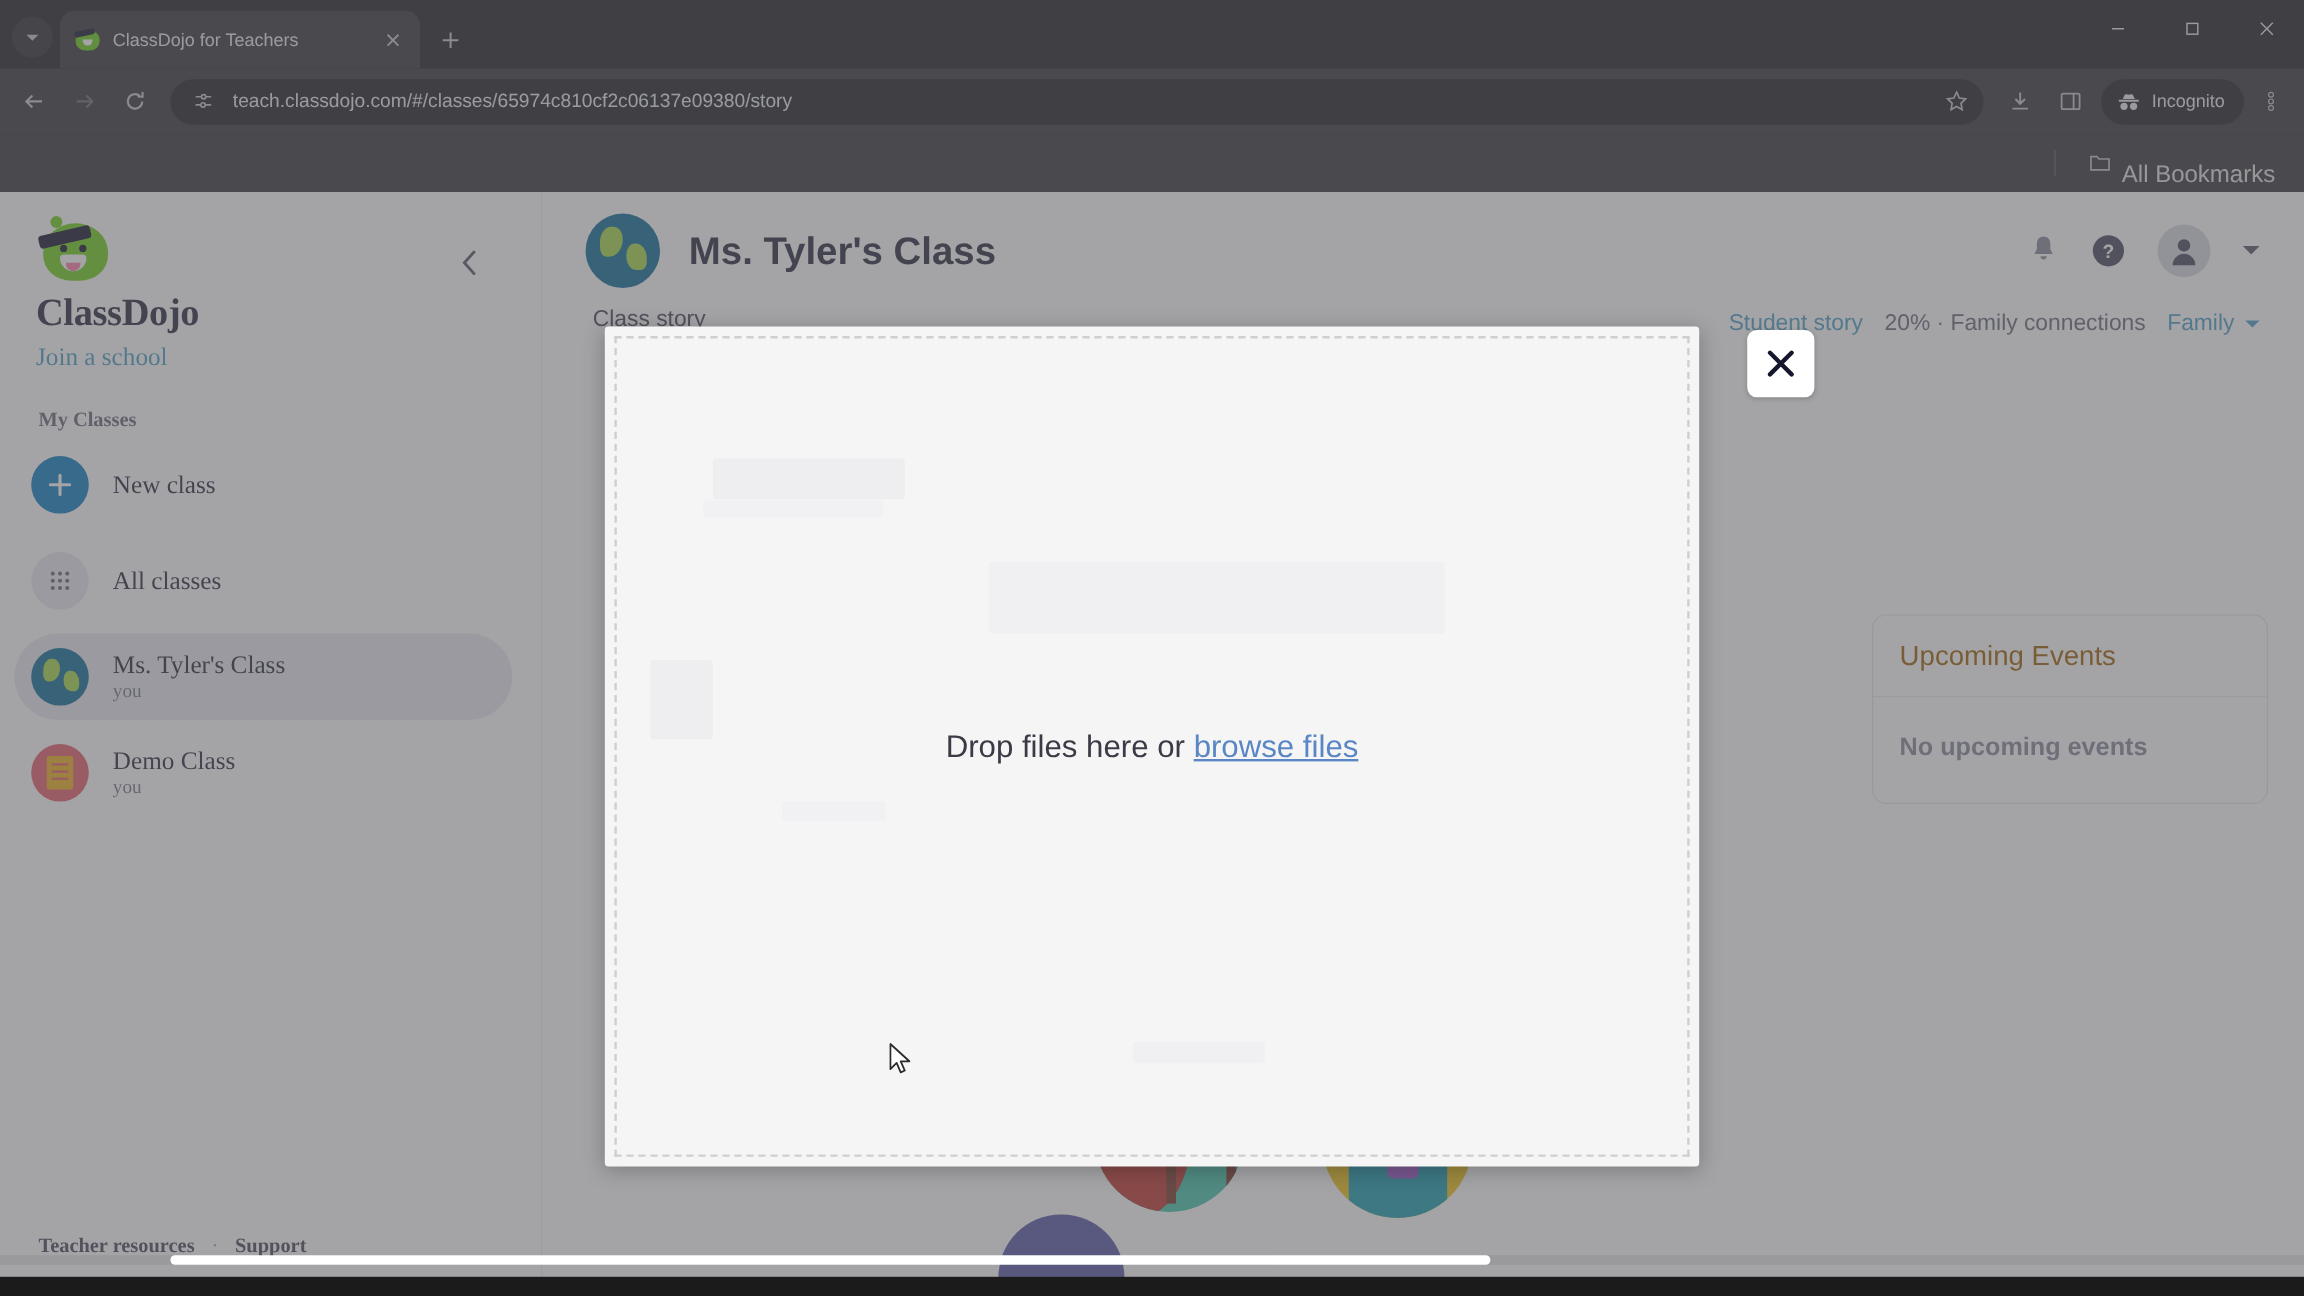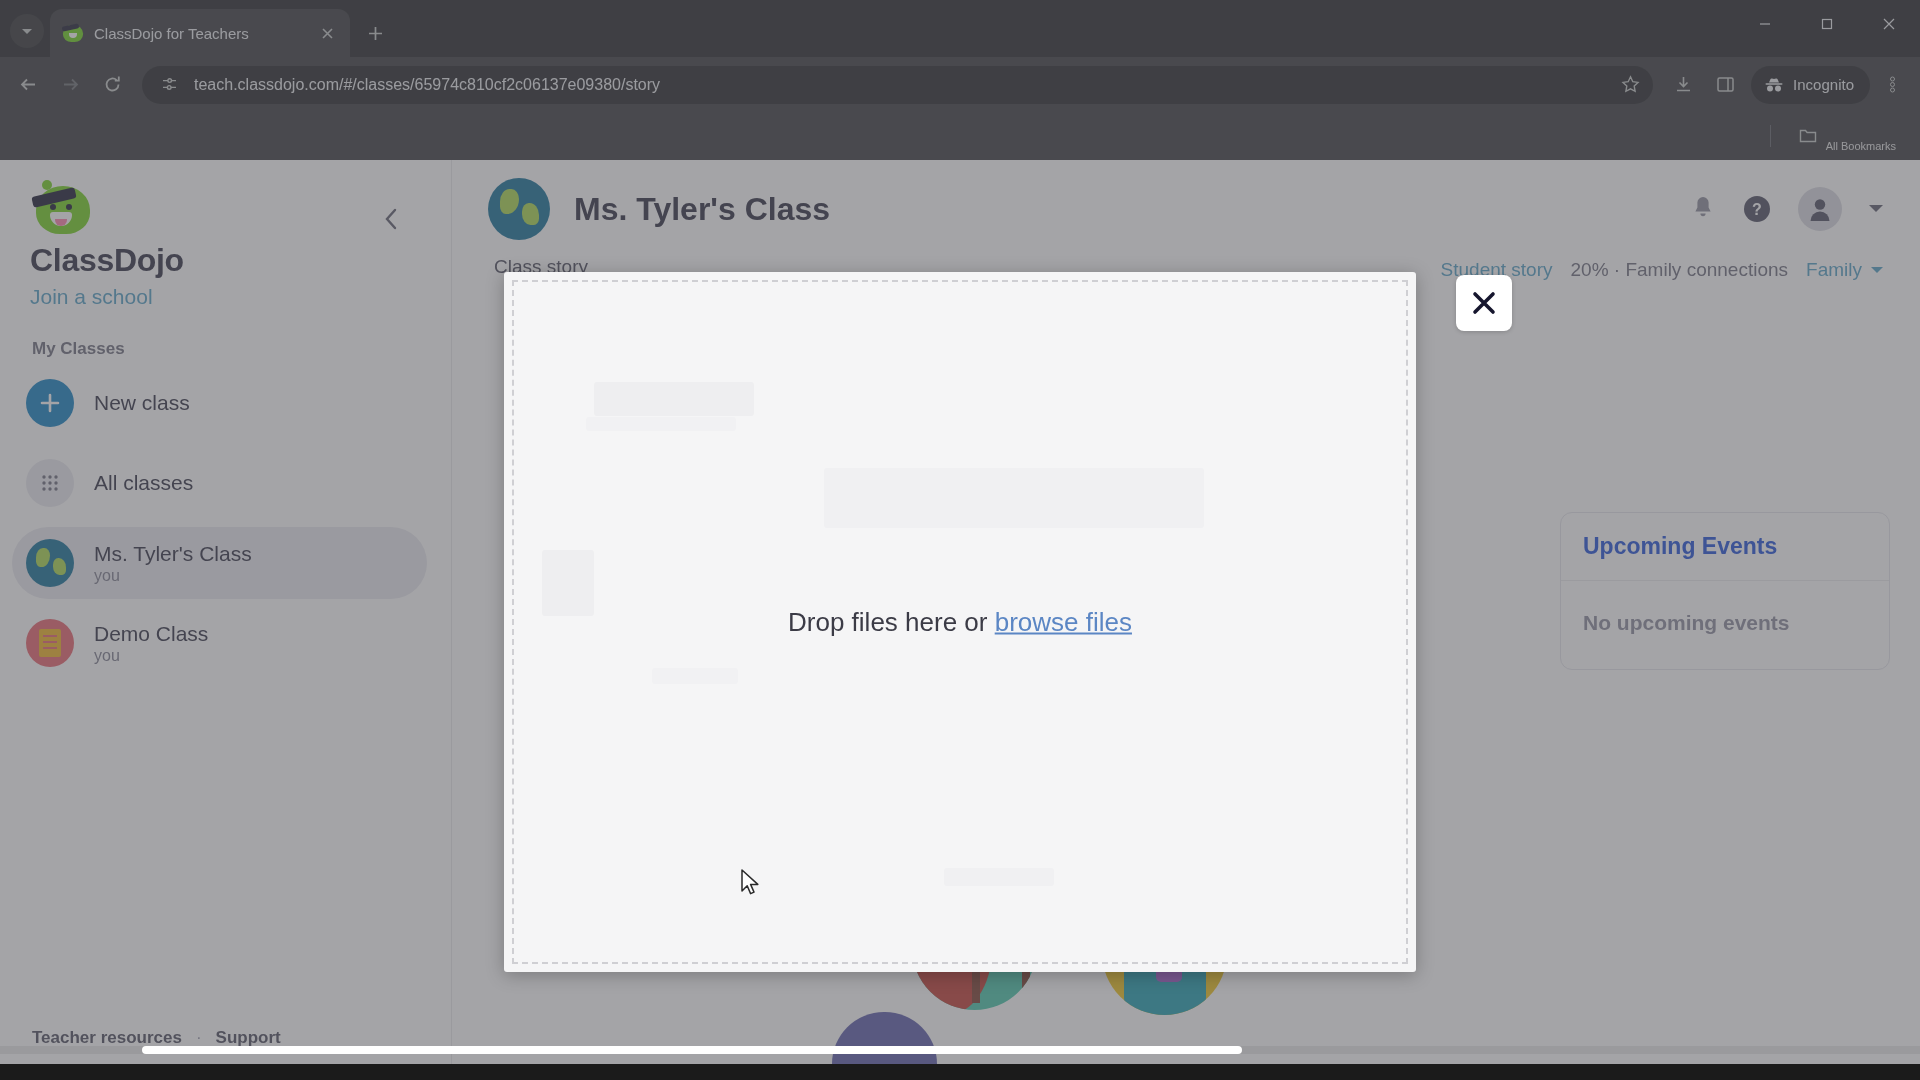--- a/index.html
+++ b/index.html
@@ -99,31 +99,31 @@
     justify-content: space-between;
   }
   .incognito-pill span { color: #e8eaed; font-size: 15px; white-space: nowrap; }
 
   .bookmarks-bar {
     height: 48px; background: #35363a; display: flex; align-items: center;
     justify-content: flex-end; padding-right: 16px; gap: 10px;
   }
   .bm-sep { width: 1px; height: 22px; background: #5f6368; margin-right: 10px; }
   .bm-all { display: flex; align-items: center; gap: 9px; cursor: pointer; padding: 5px 8px; border-radius: 5px; }
-  .bm-all span { color: #e3e3e3; font-size: 11px; margin-top: 20px; }
+  .bm-all span { color: #e3e3e3; font-size: 20px; margin-top: 20px; }
 
   
   .page {
     position: absolute; left: 0; top: 160px; width: 1920px; height: 910px;
     background: #fff; overflow: hidden;
   }
 
   .sidebar {
     position: absolute; left: 0; top: 0; width: 452px; height: 910px;
-    background: #ffffff; border-right: 1px solid #e8e8ec;
+    background: #ffffff; border-right: 1px solid #e8e8ec; font-family: Liberation Serif, serif;
   }
   .sb-logo-row { position: relative; padding: 18px 28px 0 30px; }
   .dojo-mascot { width: 68px; height: 58px; position: relative; }
   .dojo-mascot .body {
     position: absolute; left: 6px; top: 8px; width: 54px; height: 48px;
     background: #71d01b; border-radius: 50% 50% 44% 44%;
   }
   .dojo-mascot .antenna {
     position: absolute; left: 12px; top: 2px; width: 10px; height: 10px;
     background: #71d01b; border-radius: 50%;
@@ -205,21 +205,21 @@
   .subbar .tabitem { color: #4b4b5c; cursor: pointer; padding-bottom: 6px; }
   .subbar .right { margin-left: auto; display: flex; align-items: center; gap: 18px; }
   .student-login { color: #4f9ec4; cursor: pointer; line-height: 1.15; text-align: left; }
   .family-conn { color: #6b6b7b; white-space: nowrap; }
   .options-btn { color: #4f9ec4; cursor: pointer; display: flex; align-items: center; gap: 8px; }
 
   .events-card {
     position: absolute; right: 30px; top: 352px; width: 330px;
     border: 1px solid #e4e4ea; border-radius: 12px; background: #fff;
   }
-  .events-card h3 { font-size: 23px; color: #1d4ed8; font-weight: 700; padding: 20px 0 20px 22px; border-bottom: 1px solid #ececed; }
+  .events-card h3 { font-size: 23px; color: #a16207; font-weight: 400; padding: 20px 0 20px 22px; border-bottom: 1px solid #ececed; }
   .events-card .empty { font-size: 21px; color: #8b8b9c; font-weight: 600; padding: 30px 0 34px 22px; }
 
   .story-illustration {
     position: absolute; left: 190px; bottom: 0; width: 560px; height: 190px;
   }
   .ill { position: absolute; border-radius: 50%; }
   .ill-a { left: 270px; bottom: 60px; width: 125px; height: 125px; background: #46c5a8; overflow: hidden; }
   .ill-a .red { position: absolute; left: -10px; top: 0; width: 90px; height: 130px; background: #c0392f; border-radius: 50%; }
   .ill-a .desk { position: absolute; left: 50px; top: 70px; width: 80px; height: 10px; background: #7a3a2a; }
   .ill-a .leg1 { position: absolute; left: 60px; top: 78px; width: 8px; height: 40px; background: #7a3a2a; }

